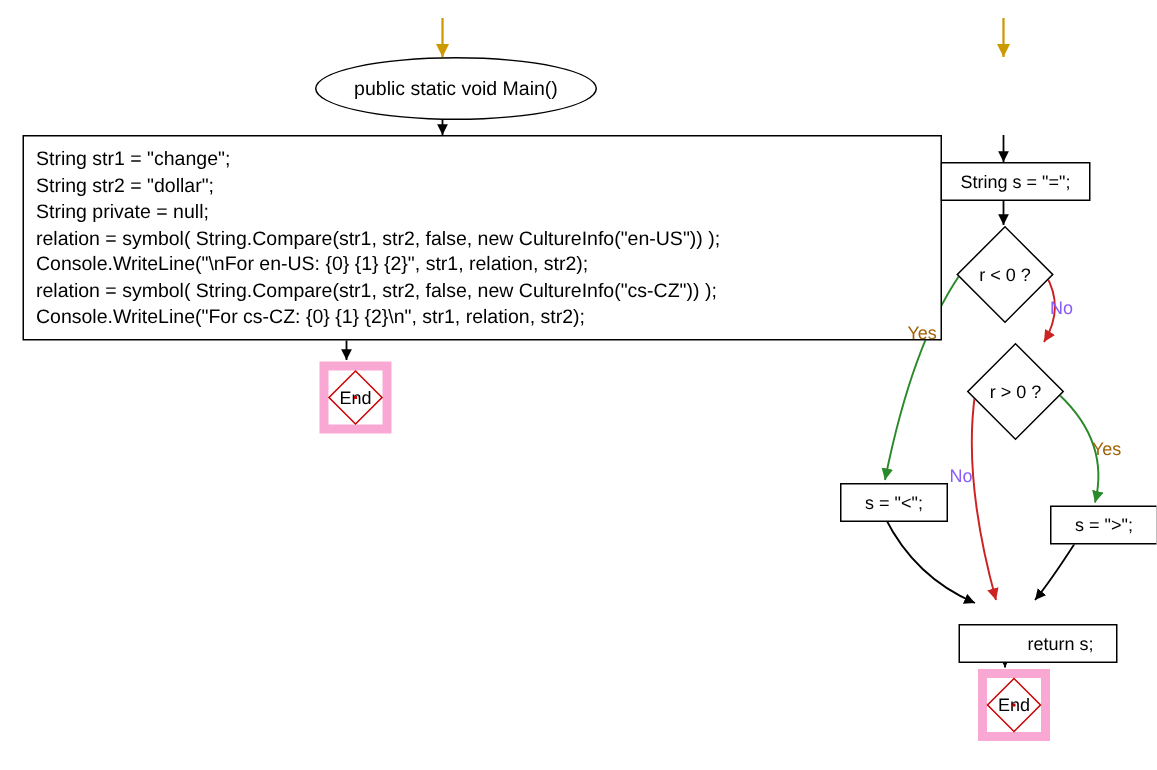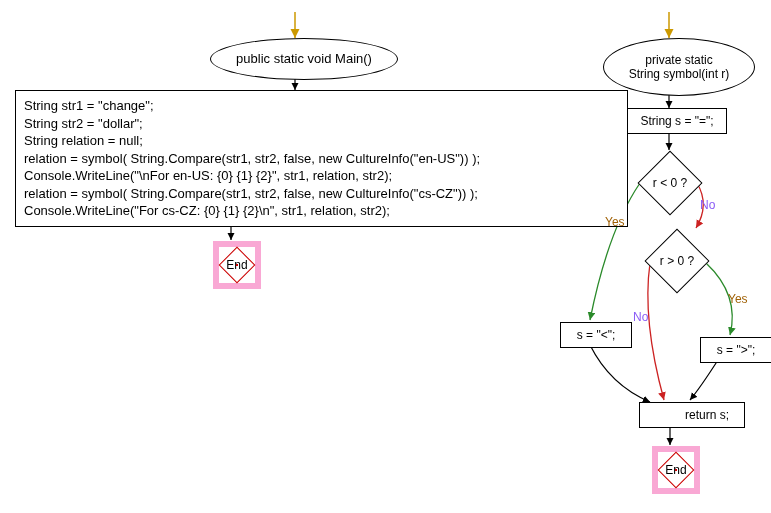--- a/index.html
+++ b/index.html
@@ -146,37 +146,31 @@
     <line x1="670" y1="425" x2="670" y2="445" stroke="#000" stroke-width="1.2" marker-end="url(#ahb)"></line>
   </svg>
 
   <div class="ellipse" style="left:210px; top:38px; width:170px; height:32px;">
     <span>public static void Main()</span>
   </div>
 
   <div class="rect" id="codebox" style="left:15px; top:90px; width:595px;">
       <div>String str1 = "change";</div>
       <div>String str2 = "dollar";</div>
-      <div>String relation = null;</div>
+      <div>String private = null;</div>
       <div>relation = symbol( String.Compare(str1, str2, false, new CultureInfo("en-US")) );</div>
       <div>Console.WriteLine("\nFor en-US: {0} {1} {2}", str1, relation, str2);</div>
       <div>relation = symbol( String.Compare(str1, str2, false, new CultureInfo("cs-CZ")) );</div>
       <div>Console.WriteLine("For cs-CZ: {0} {1} {2}\n", str1, relation, str2);</div>
     </div>
 
   <div class="end" style="left:213px; top:241px;">
     <span>End</span>
   </div>
 
-  <div class="ellipse" style="left:603px; top:38px; width:134px; height:48px; font-size:12px;">
-    <span>
-      <span>private static</span><br>
-      <span>String symbol(int r)</span>
-    </span>
-  </div>
 
   <div class="rect rect-center" style="left:627px; top:108px; width:86px; height:20px; font-size:12px;">
     <span>String s = "=";</span>
   </div>
 
   <div class="diamond" style="left:647px; top:160px; width:44px; height:44px;">
     <div class="diamond-label">r &lt; 0 ?</div>
   </div>
 
   <div class="diamond" style="left:654px; top:238px; width:44px; height:44px;">
@@ -184,21 +178,21 @@
   </div>
 
   <div class="rect rect-center" style="left:560px; top:322px; width:58px; height:20px; font-size:12px;">
     <span>s = "&lt;";</span>
   </div>
 
   <div class="rect rect-center" style="left:700px; top:337px; width:58px; height:20px; font-size:12px;">
     <span>s = "&gt;";</span>
   </div>
 
-  <div class="rect rect-center" style="left:639px; top:402px; width:62px; height:20px; font-size:12px;padding-left:36px;">
+  <div class="rect rect-center" style="left:639px; top:416px; width:62px; height:20px; font-size:12px;padding-left:36px;">
     <span>return s;</span>
   </div>
 
   <div class="end" style="left:652px; top:446px;">
     <span>End</span>
   </div>
 
   <div class="edge-label green" style="left:605px; top:215px;">Yes</div>
   <div class="edge-label red" style="left:700px; top:198px;">No</div>
   <div class="edge-label green" style="left:728px; top:292px;">Yes</div>

